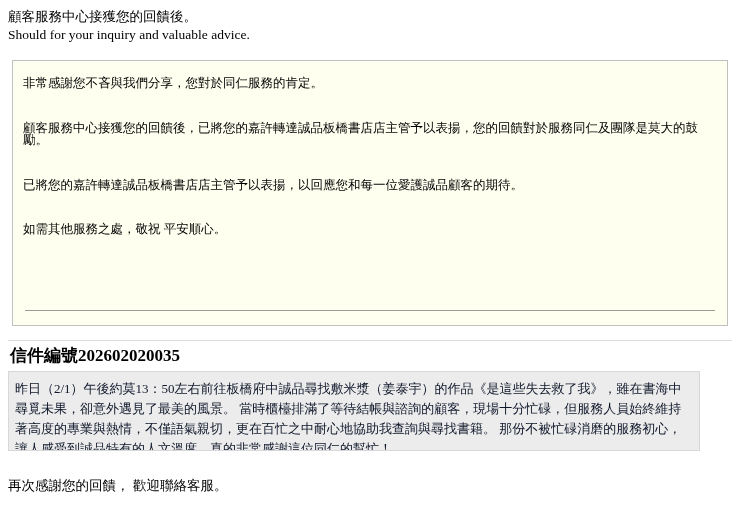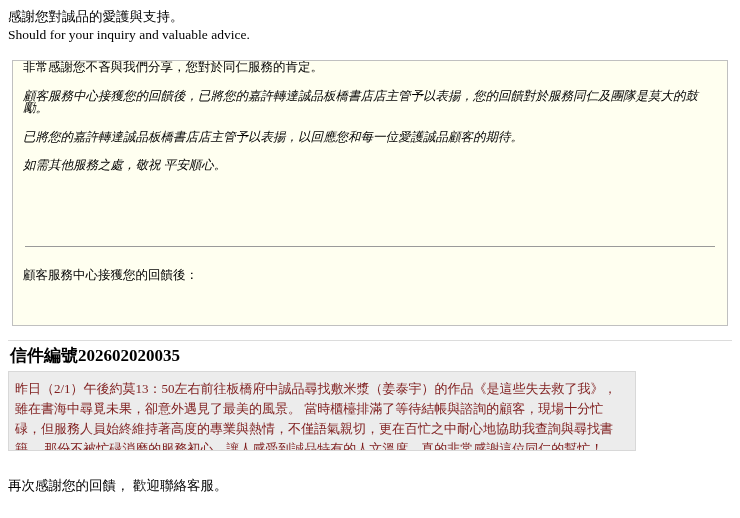--- a/index.html
+++ b/index.html
@@ -30,23 +30,23 @@
     background: #FFFFF0;
     border: 1px solid #C0C0C0;
     padding: 0 10px;
     font-size: 12.5px;
     overflow: hidden;
   }
   .reply-box p {
     margin: 0 0 16px 0;
     line-height: 12.5px;
   }
-  .reply-box p.rb-p { margin: 0 0 16px 0; padding-top: 0; }
+  .reply-box p.rb-p { margin: 0 0 16px 0; padding-top: 16px; }
   .reply-box .rb-p0 { margin-top: 27px; }
-  .reply-box .rb-p1, .reply-box .rb-p2, .reply-box .rb-p3 { margin-top: 16px; font-style: italic; }
+  .reply-box .rb-p1, .reply-box .rb-p2, .reply-box .rb-p3 { margin-top: 16px; }
   .reply-box hr {
     margin: 74px 2px 0 2px;
     border: none;
     border-top: 1px solid #9a9a9a;
     height: 0;
   }
   .reply-box .attachment-line {
     margin: 22px 0 0 0;
   }
   
@@ -58,44 +58,44 @@
   }
   .mail-id {
     margin: 6px 0 0 2px;
     font-size: 17px;
     font-weight: bold;
     line-height: 17px;
   }
   
   .quote-box {
     margin: 7px 0 0 0;
-    width: 628px;
+    width: 692px;
     height: 80px;
     background: #ECECEC;
     border: 1px solid #D8D8D8;
     padding: 7px 6px;
     font-size: 13px;
     line-height: 20px;
-    color: #7f1d1d;
+    color: #0f172a;
     overflow: hidden;
   }
   .footer {
     margin-top: 26px;
   }
   .footer p {
     margin: 0 0 1px 0;
     font-size: 13.5px;
     line-height: 18px;
   }
 </style>
 </head>
 <body>
 
 <div class="greeting">
-  <p>感謝您對誠品的愛護與支持。</p>
+  <p>顧客服務中心接獲您的回饋後。</p>
   <p>Should for your inquiry and valuable advice.</p>
 </div>
 
 <div class="reply-box">
   <p class="rb-p rb-p0">非常感謝您不吝與我們分享，您對於同仁服務的肯定。</p>
   <p class="rb-p rb-p1">顧客服務中心接獲您的回饋後，已將您的嘉許轉達誠品板橋書店店主管予以表揚，您的回饋對於服務同仁及團隊是莫大的鼓勵。</p>
   <p class="rb-p rb-p2">已將您的嘉許轉達誠品板橋書店店主管予以表揚，以回應您和每一位愛護誠品顧客的期待。</p>
   <p class="rb-p rb-p3">如需其他服務之處，敬祝 平安順心。</p>
   <hr>
   <p class="attachment-line">顧客服務中心接獲您的回饋後：</p>

